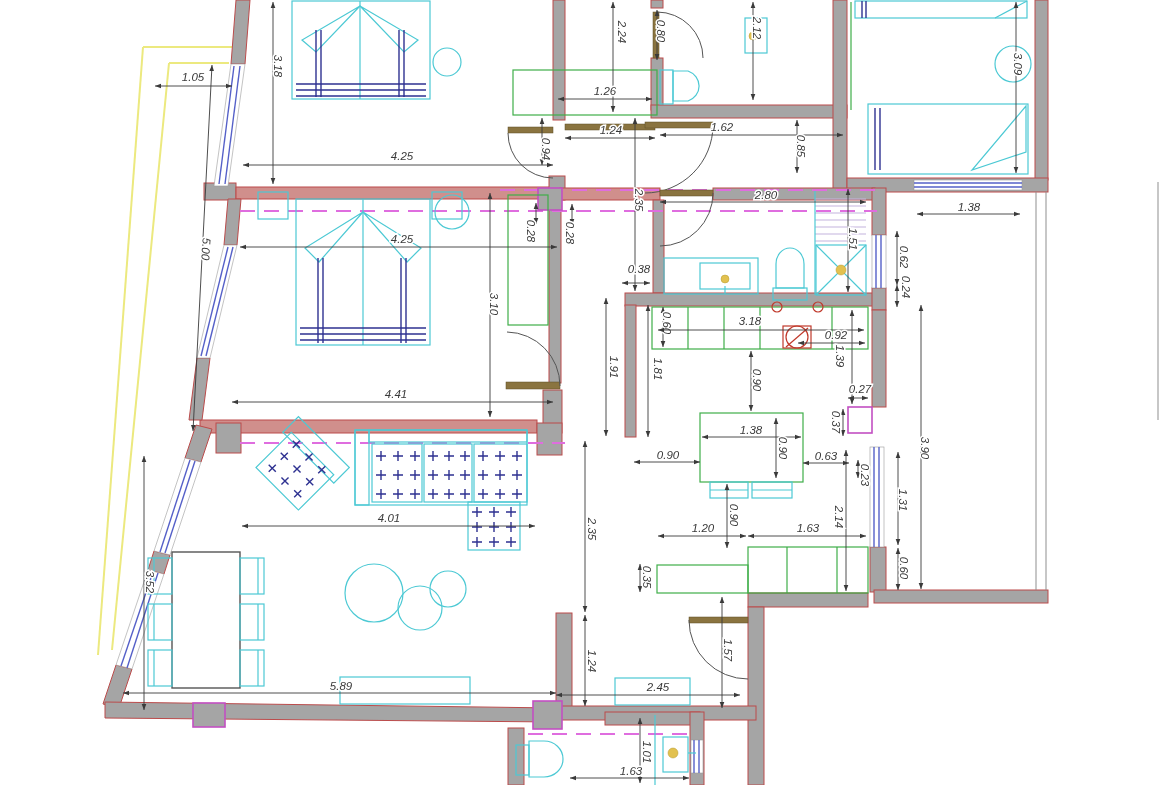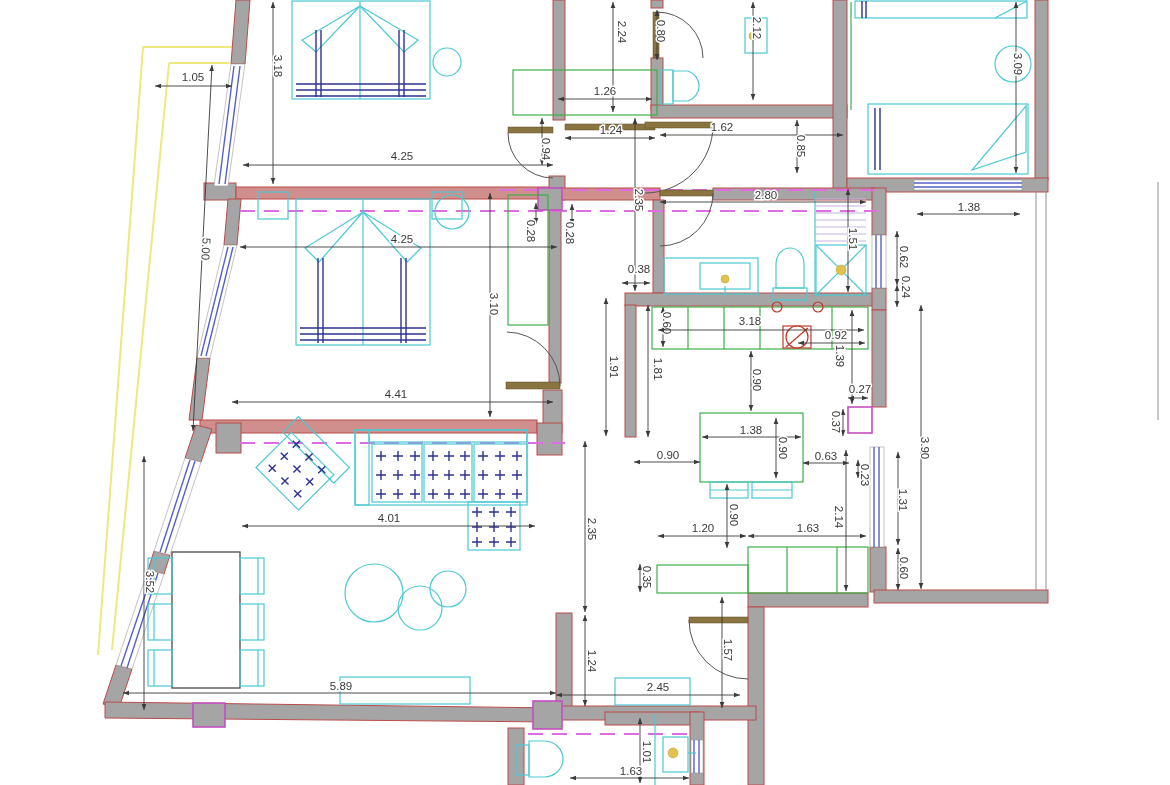--- a/index.html
+++ b/index.html
@@ -1,16 +1,16 @@
 <!DOCTYPE html>
 <html style="--wall: #a5a5a5; --wallStroke: #bb4b4b; --wallPink: #d08f8c; --furniture: #4cc9d4; --casework: #3fae49; --window: #5560c8; --dim: #3a3a3a; --section: #df6ddf; --accent: #c24fc2; --balcony: #ece97f; --lintel: #8a7440; --cushion: #2e3191; --fixtureDot: #e2c14f; --hatch: #c3b3dd; --fixtureRed: #c0392b;"><head>
 <meta charset="utf-8">
 <style>
   html,body{margin:0;padding:0;background:#ffffff;}
-  .stage{position:relative;width:1170px;height:785px;background:#fff;overflow:hidden;}
+  .stage{position:relative;width:1170px;height:785px;background:#fff;overflow:hidden;font-style:italic;}
   svg{display:block;}
   .wall   {fill:var(--wall);stroke:var(--wallStroke);stroke-width:1;}
   .wallp  {fill:var(--wallPink);stroke:var(--wallStroke);stroke-width:1;}
   .wwhite {fill:#ffffff;stroke:#9a9a9a;stroke-width:.6;}
   .furn   {fill:none;stroke:var(--furniture);stroke-width:1.2;}
   .navy   {stroke:var(--cushion);stroke-width:1.4;fill:none;}
   .case   {fill:none;stroke:var(--casework);stroke-width:1.2;}
   .win    {stroke:var(--window);stroke-width:1.4;fill:none;}
   .bal    {stroke:var(--balcony);stroke-width:2;fill:none;}
   .dash   {stroke:var(--section);stroke-width:1.8;stroke-dasharray:15 9;fill:none;}

